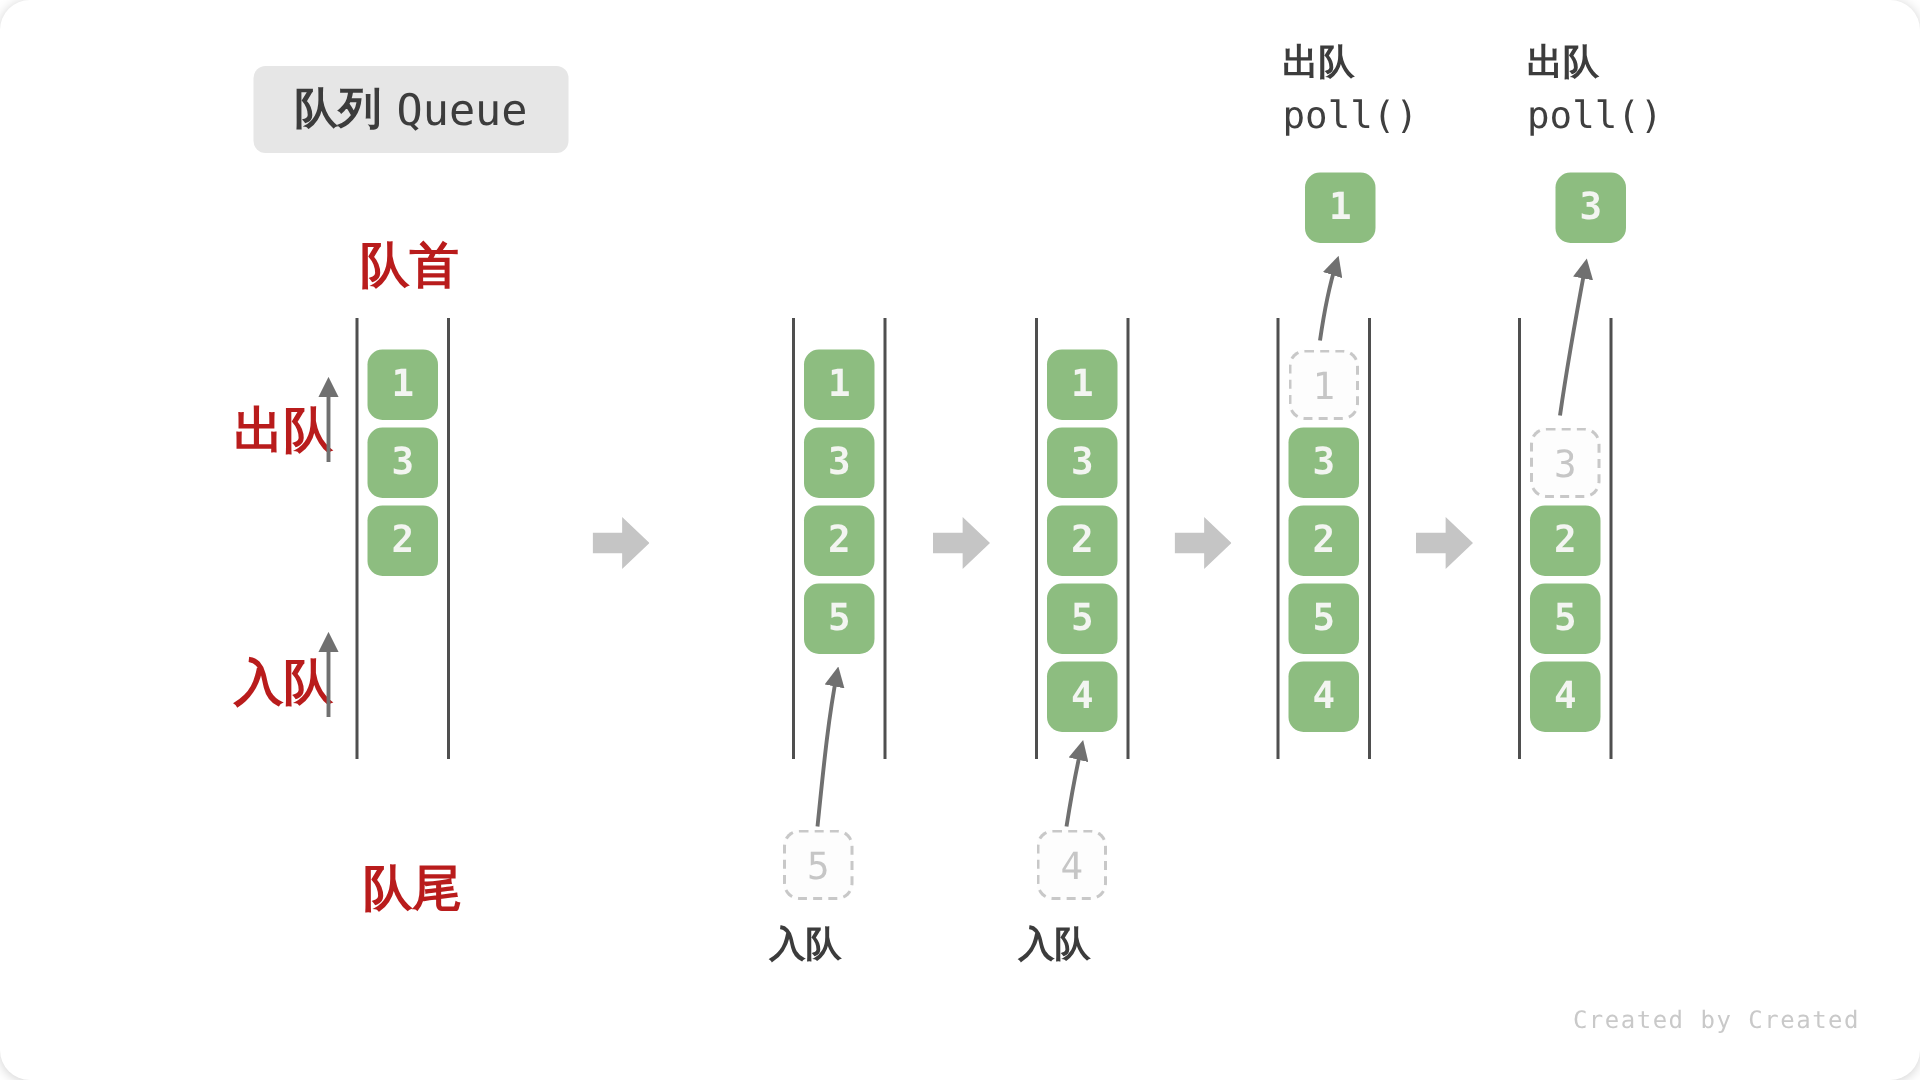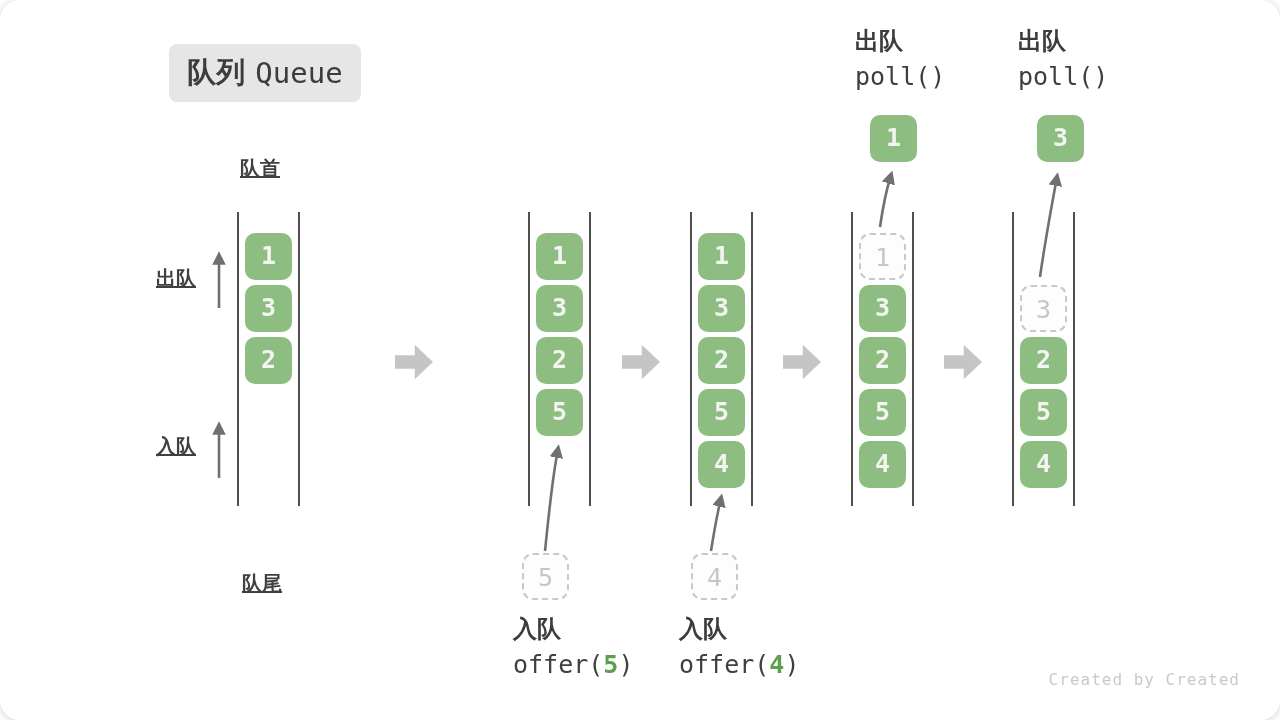--- a/index.html
+++ b/index.html
@@ -2,28 +2,28 @@
 <html><head>
 <meta charset="utf-8">
 <style>
   html,body{margin:0;padding:0;background:#ffffff;width:1280px;height:720px;overflow:hidden;
     font-family:"Liberation Sans","DejaVu Sans",sans-serif;}
   .canvas{position:relative;width:1280px;height:720px;background:#ffffff;border-radius:20px;
     box-shadow:0 1px 8px rgba(0,0,0,.18);overflow:hidden;}
   .mono{font-family:"DejaVu Sans Mono","Liberation Mono",monospace;}
 
   
-  .badge{position:absolute;left:169px;top:44px;width:192px;height:58px;background:#e6e6e6;
+  .badge{position:absolute;left:169px;top:44px;width:210px;height:58px;background:#e6e6e6;
     border-radius:8px;display:flex;align-items:center;justify-content:center;gap:10px;
     color:#3c3c3c;font-size:29px;}
   .badge .zh{font-weight:700;}
   .badge .en{font-family:"DejaVu Sans Mono","Liberation Mono",monospace;font-weight:500;}
 
   
-  .side-lbl{position:absolute;font-size:20px;font-weight:700;color:#404040;white-space:nowrap;text-decoration:underline;}
+  .side-lbl{position:absolute;font-size:33px;font-weight:700;color:#b91c1c;white-space:nowrap;}
   .lbl-front{left:240px;top:155px;}
   .lbl-rear{left:242px;top:570px;}
   .lbl-dequeue{left:156px;top:265px;}
   .lbl-enqueue{left:156px;top:433px;}
 
   
   .qcol{position:absolute;width:63px;height:294px;box-sizing:border-box;
     border-left:2px solid #4f4f4f;border-right:2px solid #4f4f4f;}
 
   
@@ -122,25 +122,23 @@
     <div class="l1">出队</div>
     <div class="l2 mono">poll()</div>
   </div>
   <div class="op-label op-poll-2">
     <div class="l1">出队</div>
     <div class="l2 mono">poll()</div>
   </div>
 
   <div class="op-label op-offer-1">
     <div class="l1">入队</div>
-    <div class="l2 mono"><span>offer(</span><span class="green-num">5</span><span>)</span></div>
   </div>
   <div class="op-label op-offer-2">
     <div class="l1">入队</div>
-    <div class="l2 mono"><span>offer(</span><span class="green-num">4</span><span>)</span></div>
   </div>
 
   <div class="block-arrow ba-1"></div>
   <div class="block-arrow ba-2"></div>
   <div class="block-arrow ba-3"></div>
   <div class="block-arrow ba-4"></div>
 
   <svg class="overlay" viewBox="0 0 1280 720">
     <defs>
       <marker id="ah" viewBox="0 0 10 10" refX="6.5" refY="5" markerWidth="5.2" markerHeight="5.2" orient="auto-start-reverse">

